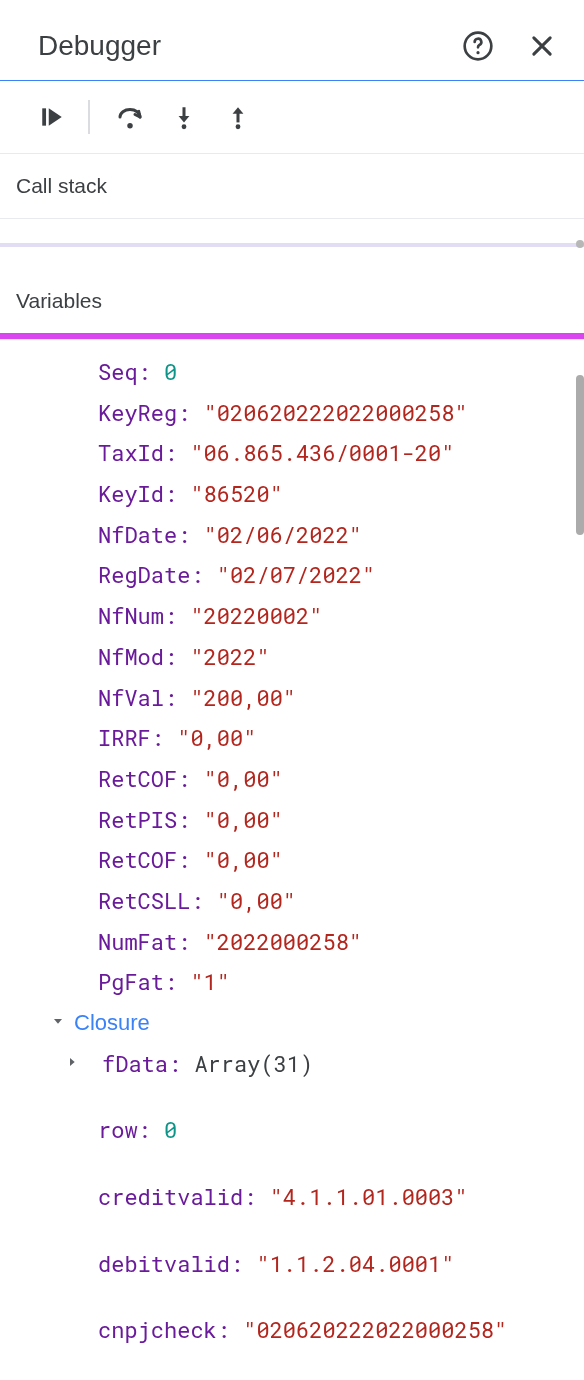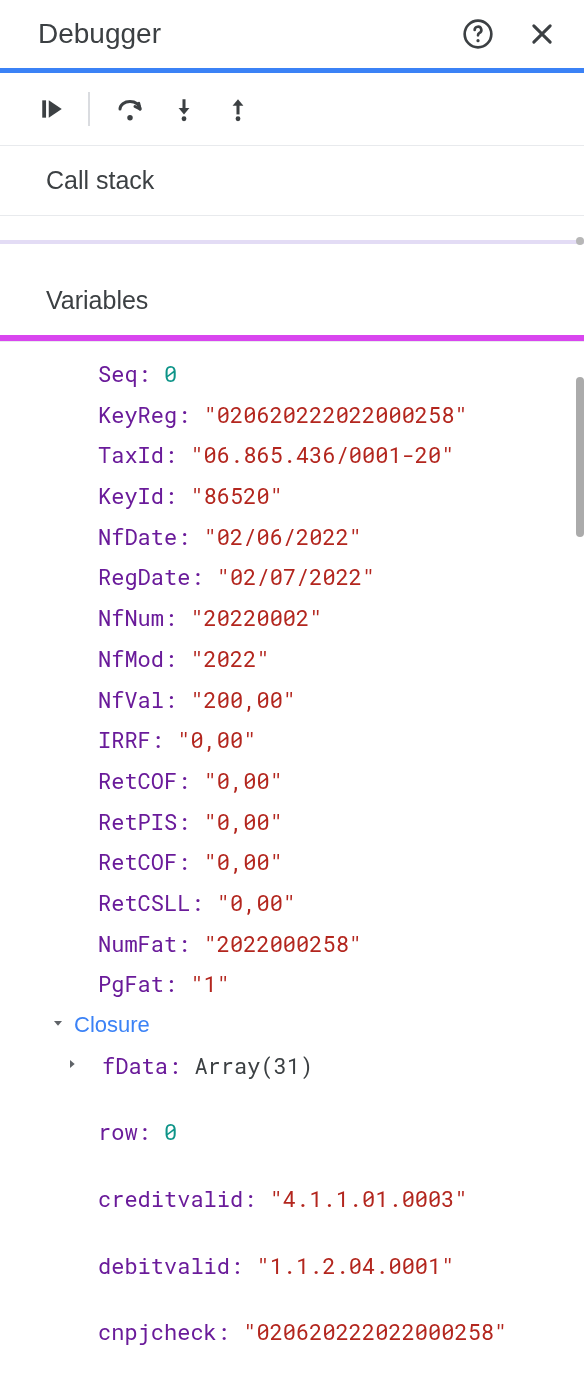--- a/index.html
+++ b/index.html
@@ -8,21 +8,22 @@
     font-family: Arial, Helvetica, sans-serif;
     background: #fff;
     color: #202124;
     width: 584px;
   }
   .header {
     display: flex;
     align-items: center;
     justify-content: space-between;
     padding: 18px 28px 18px 38px;
-    border-bottom: 5px solid #3b82f6;
+    border-bottom: 1px solid #3b82f6;
+    margin-top: 12px;
   }
   .header .title {
     font-size: 28px;
     color: #3c4043;
   }
   .header .actions {
     display: flex;
     gap: 34px;
     align-items: center;
   }
@@ -47,22 +48,22 @@
   }
   .toolbar .tb {
     width: 44px;
     height: 44px;
     display: flex;
     align-items: center;
     justify-content: center;
     cursor: pointer;
   }
   .section-head {
-    padding: 20px 46px;
-    font-size: 25px;
+    padding: 20px 16px;
+    font-size: 21px;
     color: #3c4043;
     border-bottom: 1px solid #e8eaed;
   }
   .spacer-bar {
     height: 28px;
     border-bottom: 4px solid #e3dcf5;
     position: relative;
   }
   .spacer-bar::after{
     content:"";

